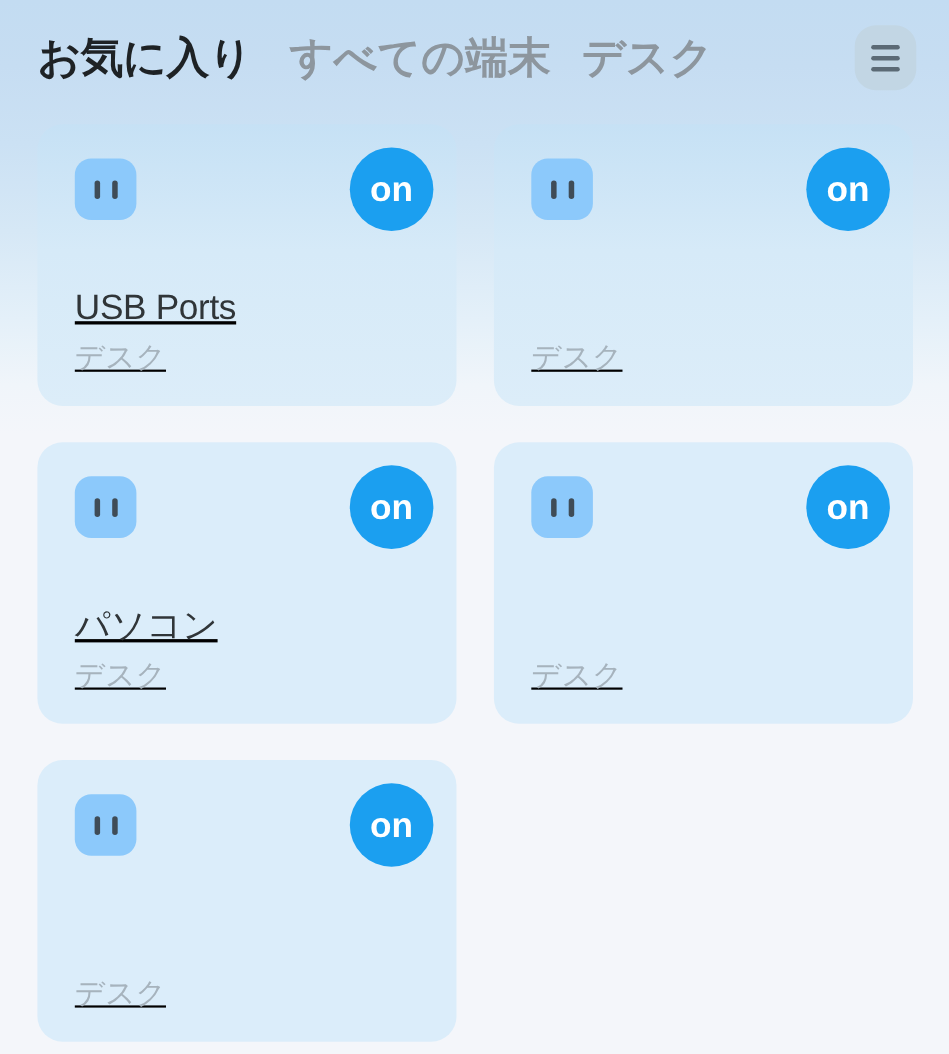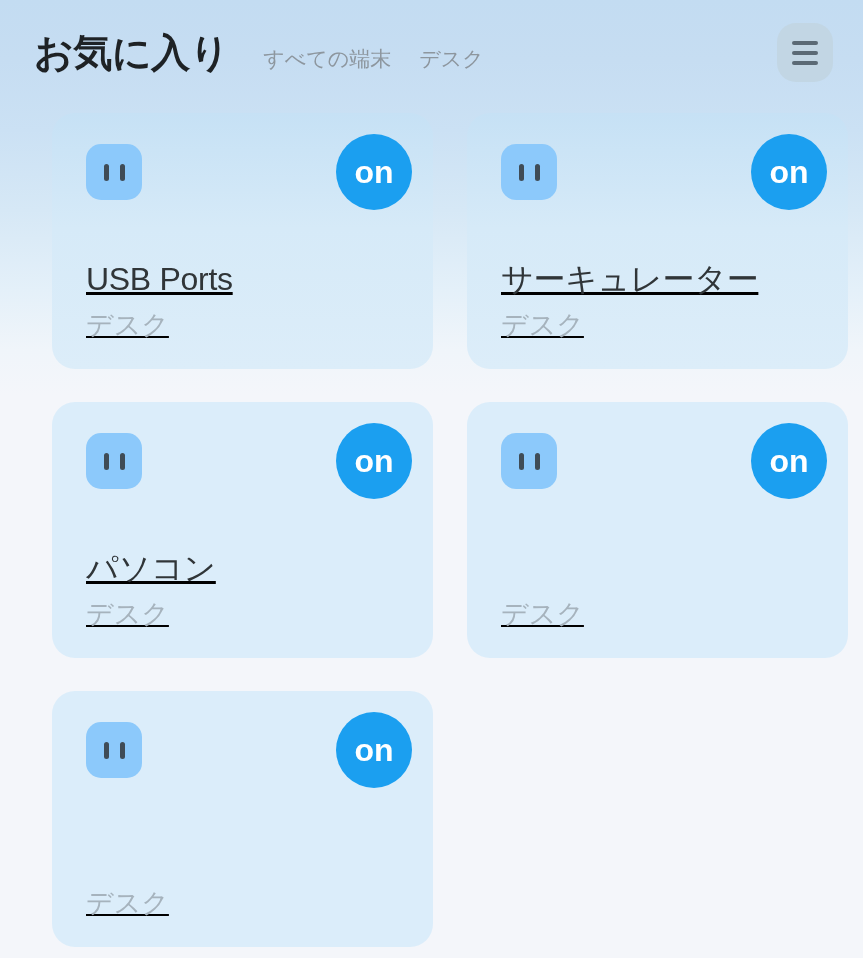--- a/index.html
+++ b/index.html
@@ -51,22 +51,22 @@
     line-height: 1;
   }
   .tab-active {
     font-size: 39px;
     font-weight: 700;
     color: #1e2225;
     letter-spacing: -0.5px;
     margin-right: 34px;
   }
   .tab-inactive {
-    font-size: 21px;
-    font-weight: 400;
+    font-size: 39px;
+    font-weight: 700;
     color: #8d969e;
     letter-spacing: 0px;
     margin-right: 28px;
   }
 
   .menu-button {
     position: absolute;
     right: 30px;
     top: 23px;
     width: 56px;
@@ -87,21 +87,21 @@
     border-radius: 2px;
     background: #5b6a75;
   }
 
   
   .grid {
     display: grid;
     grid-template-columns: 381px 381px;
     column-gap: 34px;
     row-gap: 33px;
-    padding: 9px 0 0 52px;
+    padding: 9px 0 0 34px;
     box-sizing: border-box;
   }
 
   .card {
     position: relative;
     height: 256px;
     border-radius: 23px;
     background: linear-gradient(to bottom, #c6e1f5 0%, #d6eaf8 45%, #dcedf9 100%);
     box-sizing: border-box;
     padding: 31px 28px 0 34px;
@@ -208,21 +208,20 @@
       </div>
     </div>
 
     <div class="card">
       <div class="card-icon">
         <span class="outlet-slot"></span>
         <span class="outlet-slot"></span>
       </div>
       <div class="toggle-badge">on</div>
       <div class="card-text">
-        <div class="card-title">サーキュレーター</div>
         <div class="card-subtitle">デスク</div>
       </div>
     </div>
 
     <div class="card">
       <div class="card-icon">
         <span class="outlet-slot"></span>
         <span class="outlet-slot"></span>
       </div>
       <div class="toggle-badge">on</div>

